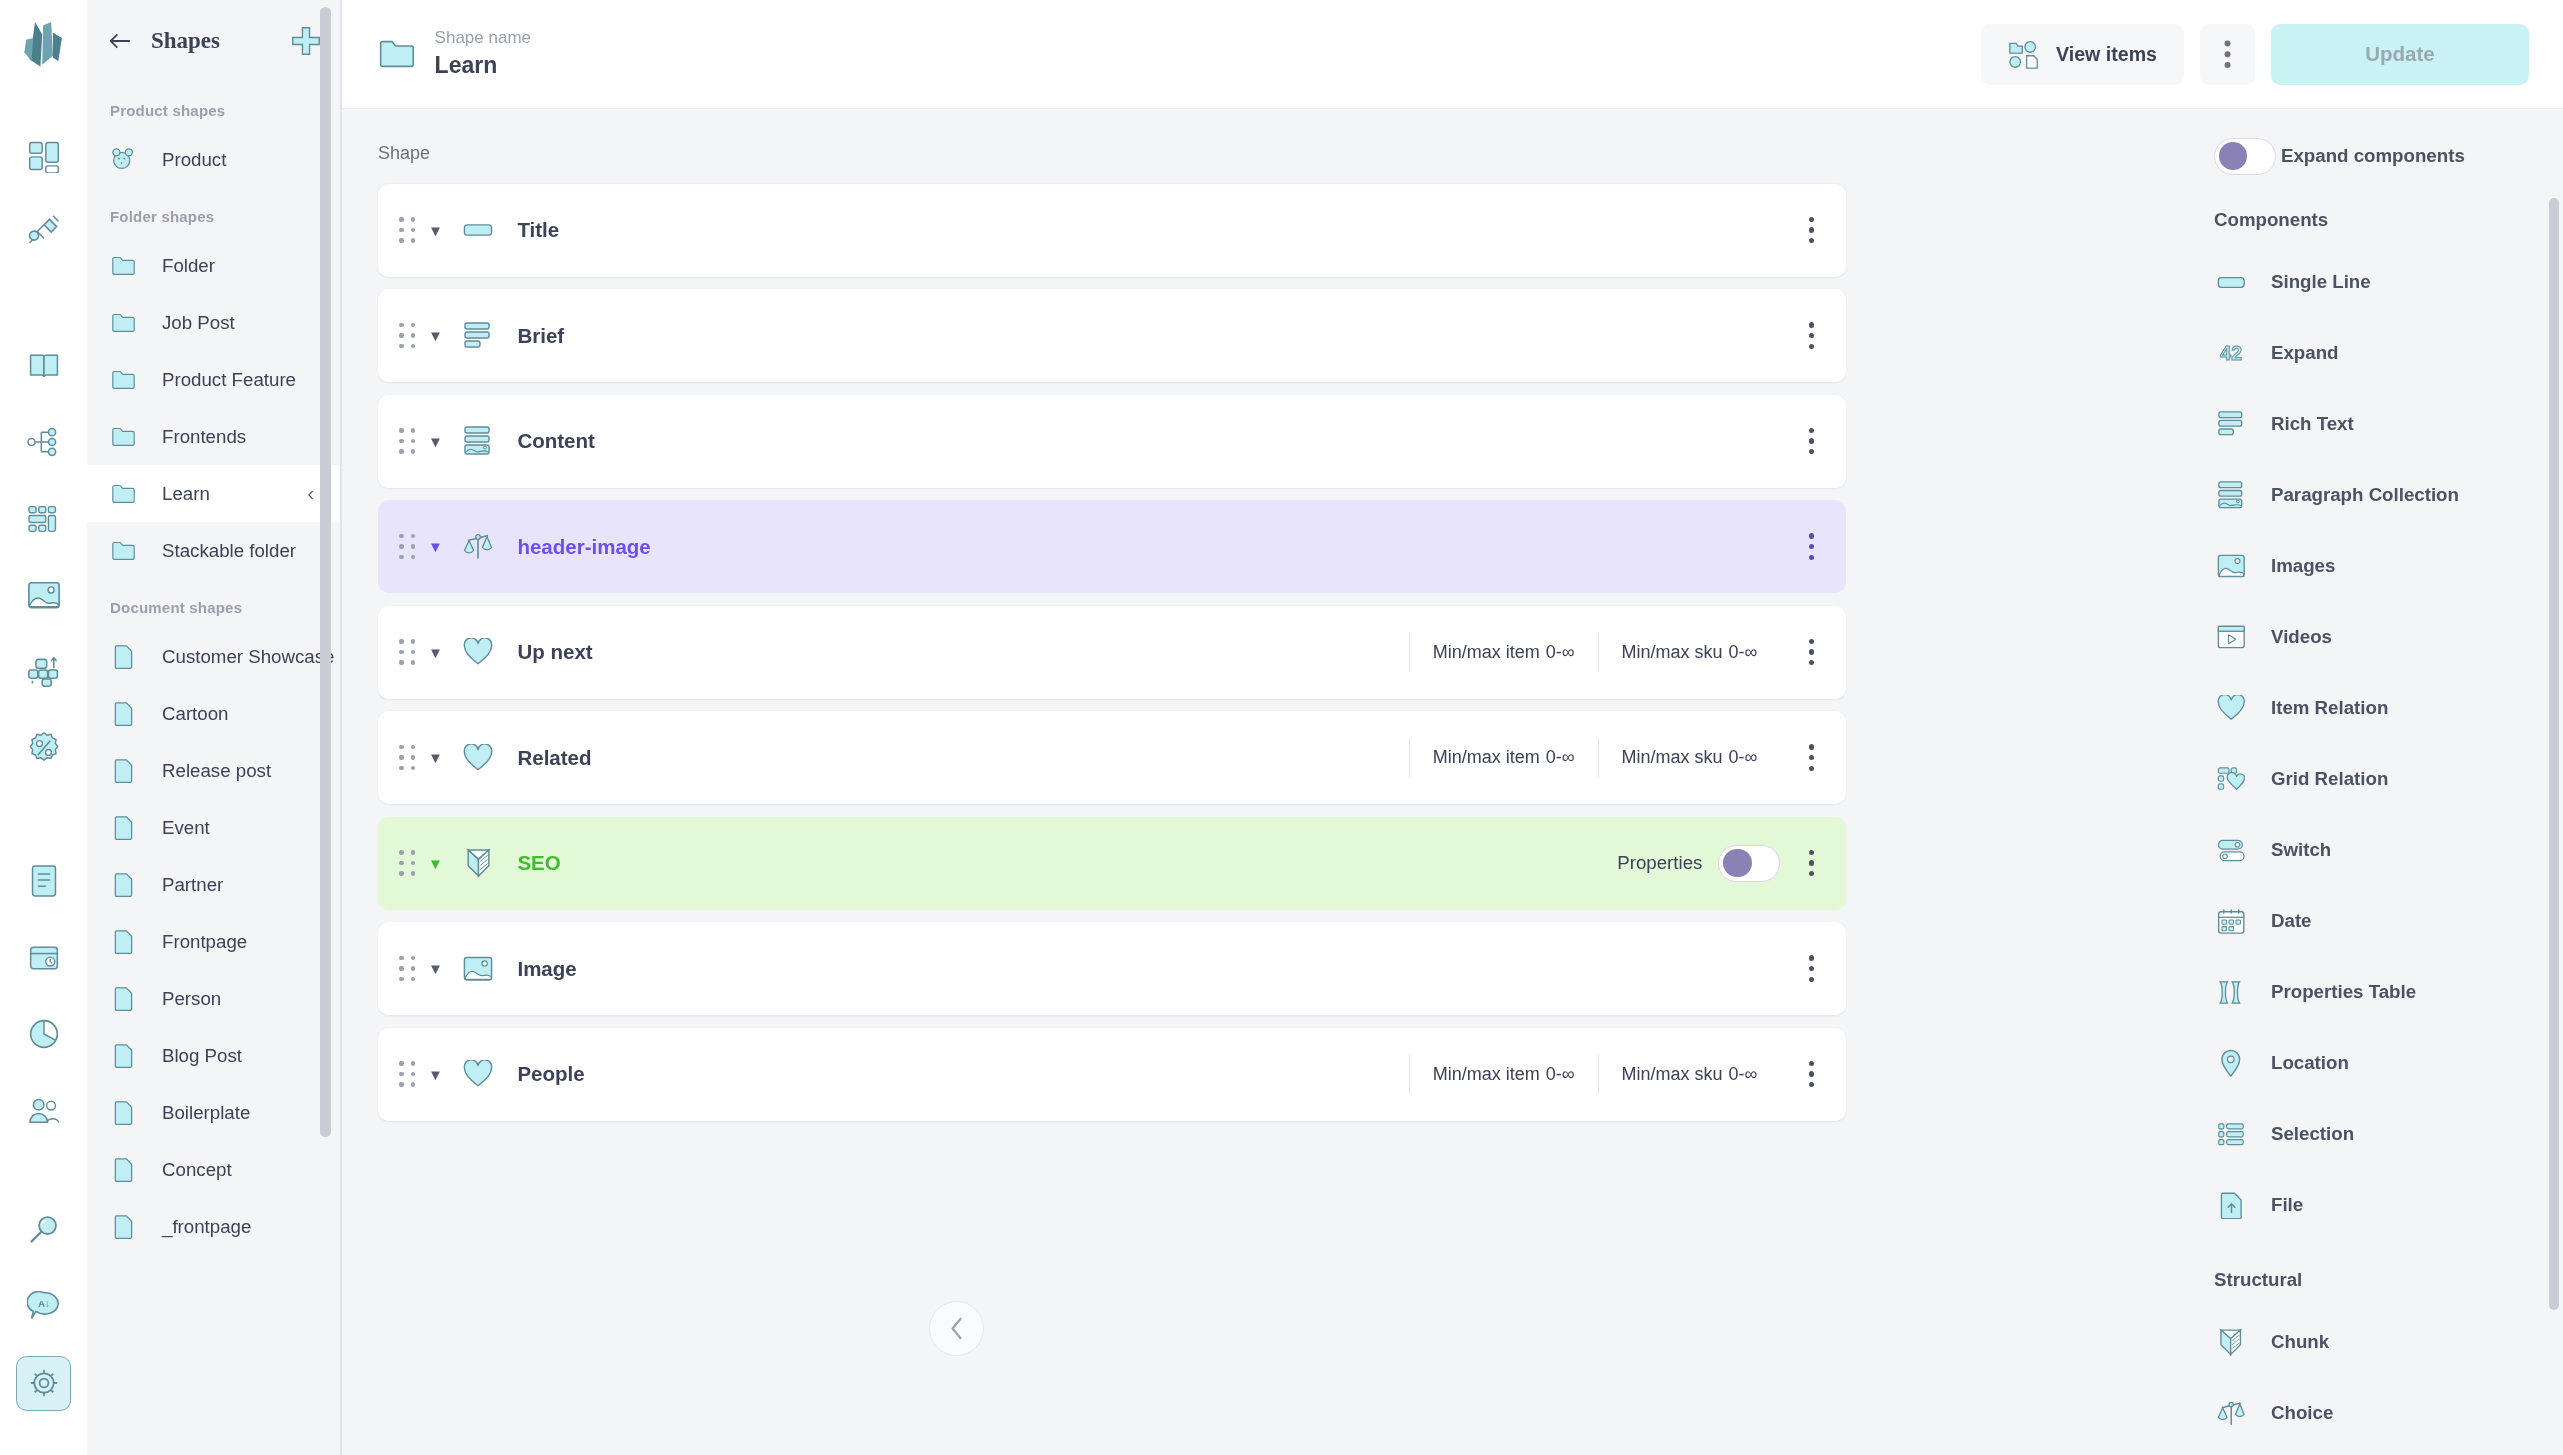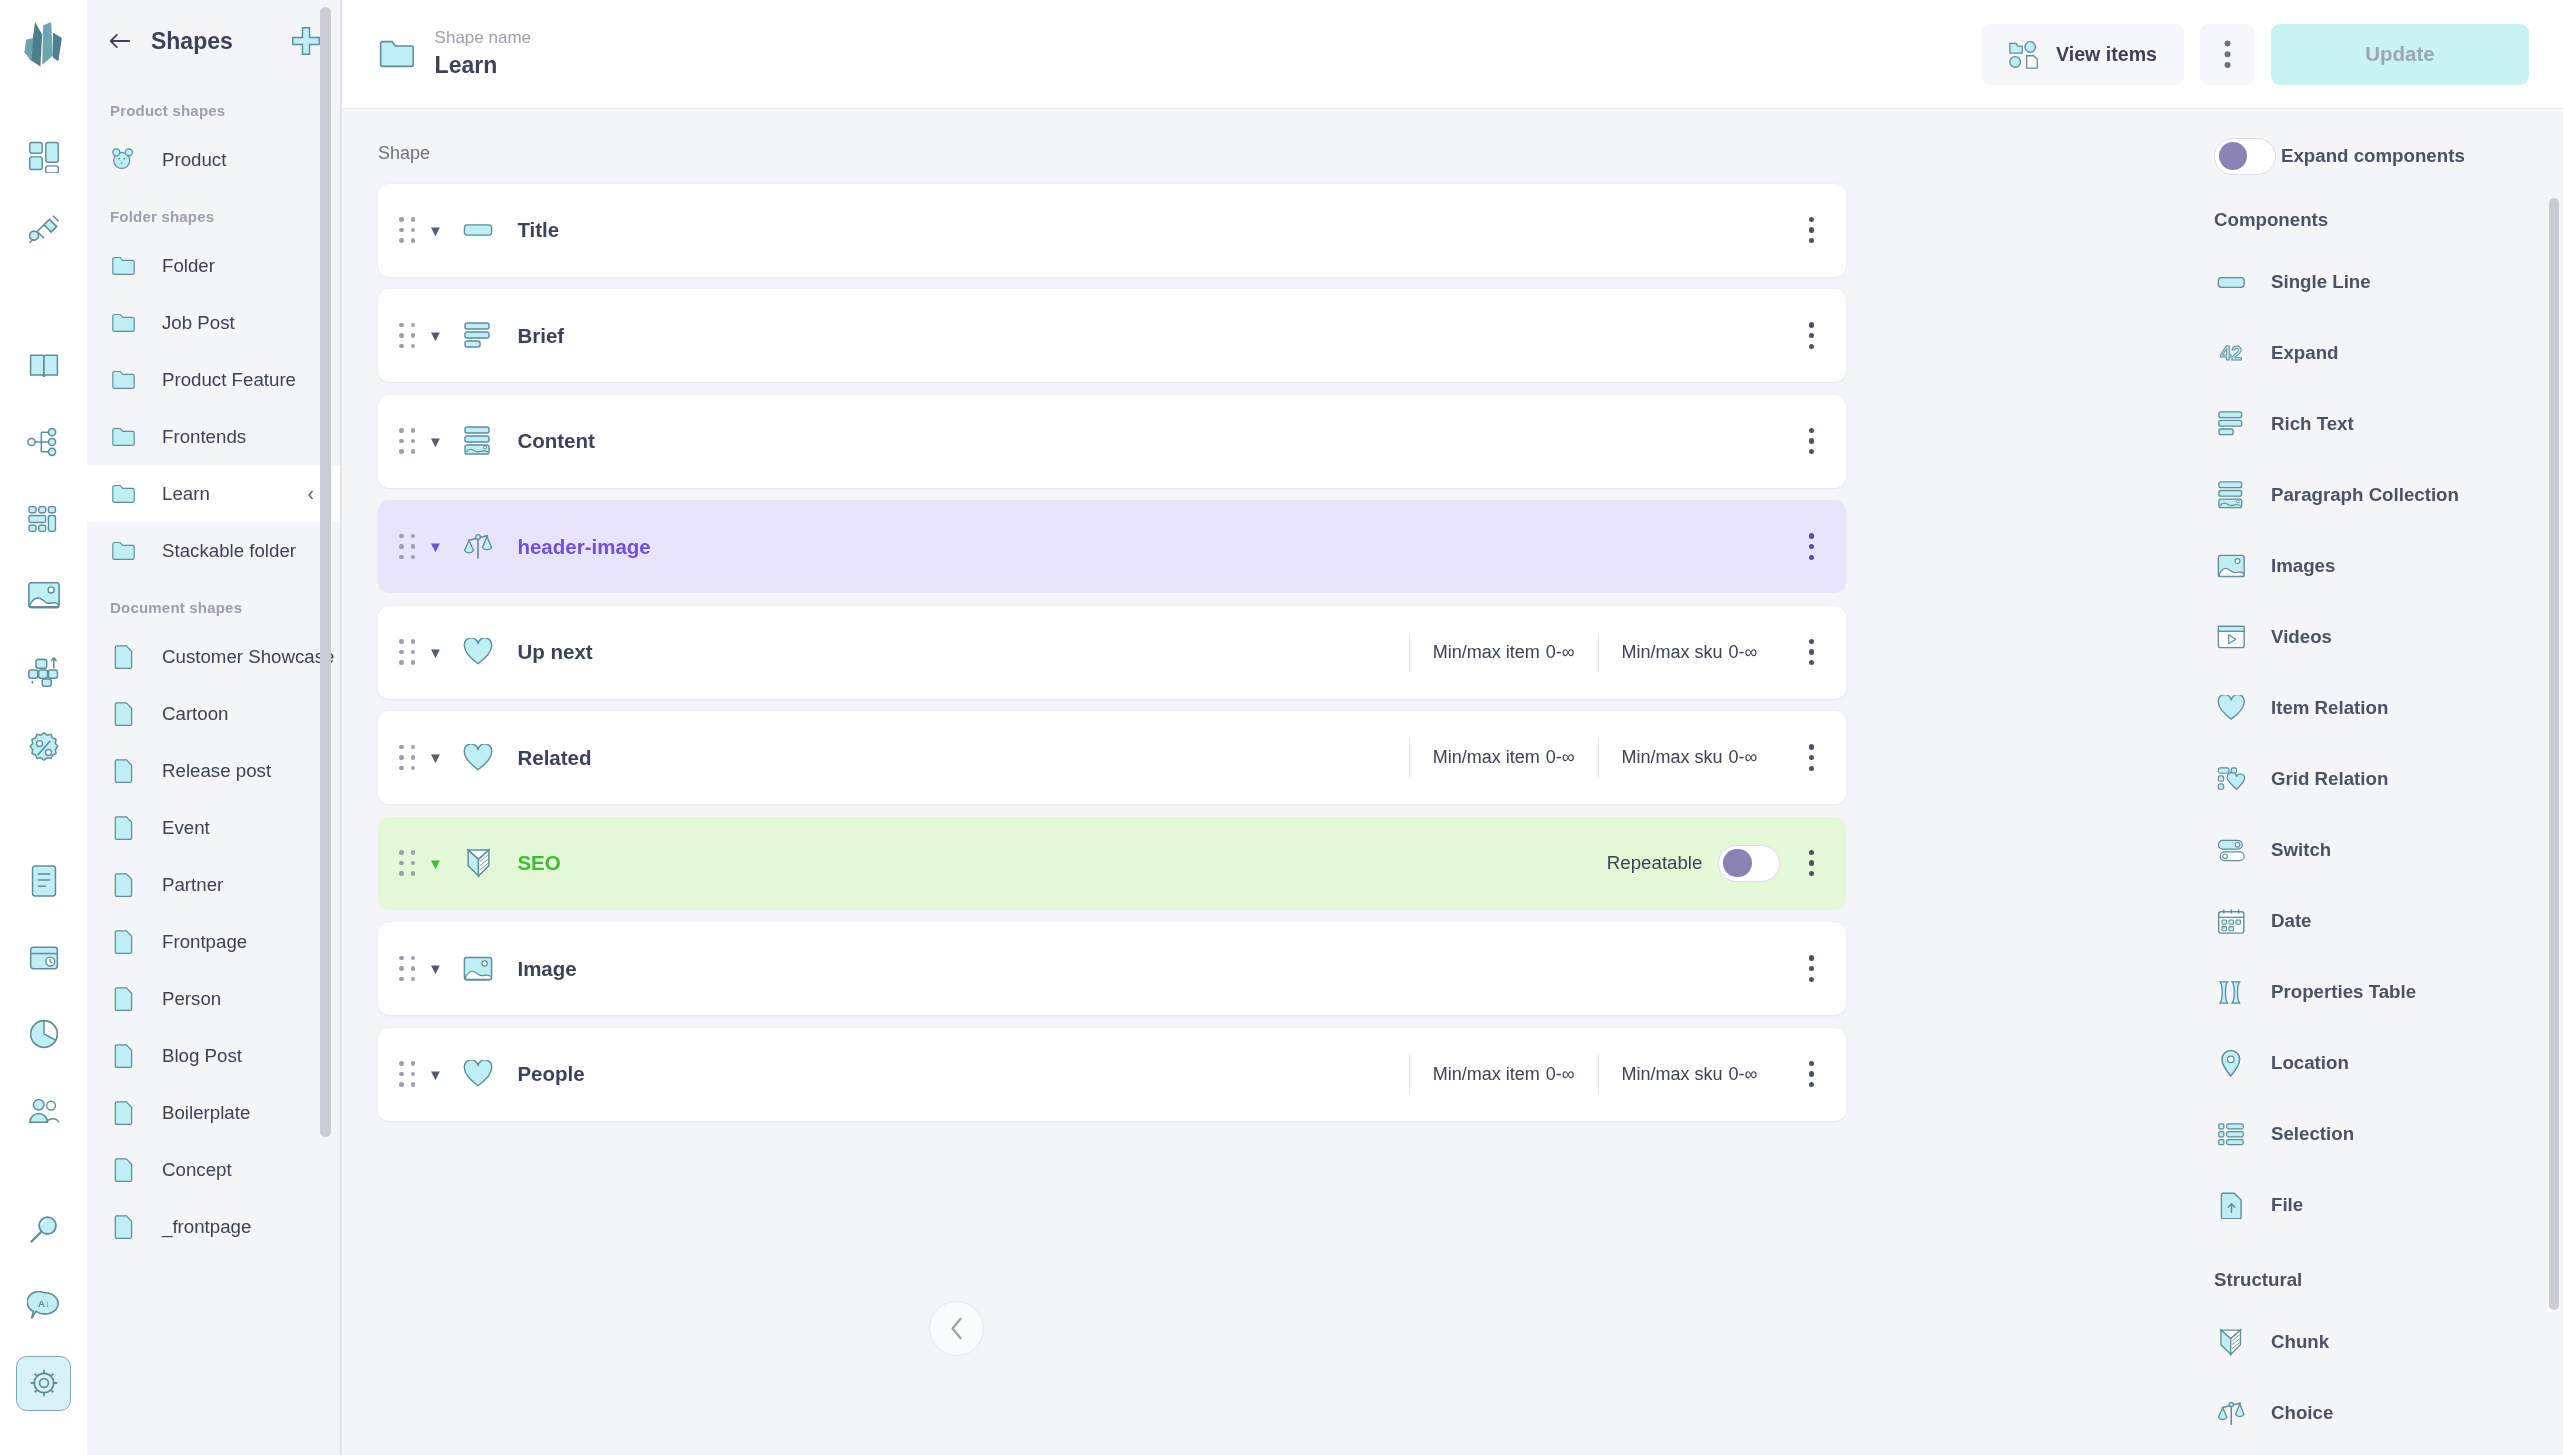--- a/index.html
+++ b/index.html
@@ -36,20 +36,21 @@
     width: 255px; flex: 0 0 255px; height: 1455px;
     background: #f4f5f7;
     position: relative;
     border-right: 0.9px solid #e3e5e9;
     overflow: hidden;
   }
   #shapes-header {
     height: 82px; display: flex; align-items: center;
     padding: 0 19.6px 0 21.4px; gap: 19.6px;
     background: #f4f5f7;
+    font-family: Liberation Serif, serif;
   }
   #shapes-header .back { cursor: pointer; }
   #shapes-title {
     font-size: 23px; font-weight: bold; color: #3c4257; flex: 1;
   }
   .group-header {
     font-size: 15px; font-weight: bold; color: #9aa0ad;
     padding: 19.6px 0 12.5px 23px; letter-spacing: 0.2px;
   }
   .shape-item {
@@ -786,21 +787,21 @@
                 <path d="M2 2 H22 L12 11 Z" fill="#fff" stroke="#5f8d99" stroke-width="1.4"></path>
                 <path d="M2 2 L12 11 V27 L2 17 Z" fill="#bfeef4" stroke="#5f8d99" stroke-width="1.4"></path>
                 <path d="M22 2 L12 11 V27 L22 17 Z" fill="#fff" stroke="#5f8d99" stroke-width="1.4"></path>
                 <g stroke="#5f8d99" stroke-width="0.9">
                   <path d="M13.5 13 L21 7 M13.5 17 L21 11 M13.5 21 L21 15"></path>
                 </g>
               </svg>
             </span>
             <span class="rlabel">SEO</span>
             <div class="repeat-wrap">
-              <span class="repeat-lbl">Repeatable</span>
+              <span class="repeat-lbl">Properties</span>
               <span class="toggle">
                 <span class="knob"></span>
               </span>
             </div>
             <span class="kebab-v">
               <i></i>
               <i></i>
               <i></i>
             </span>
           </div>

